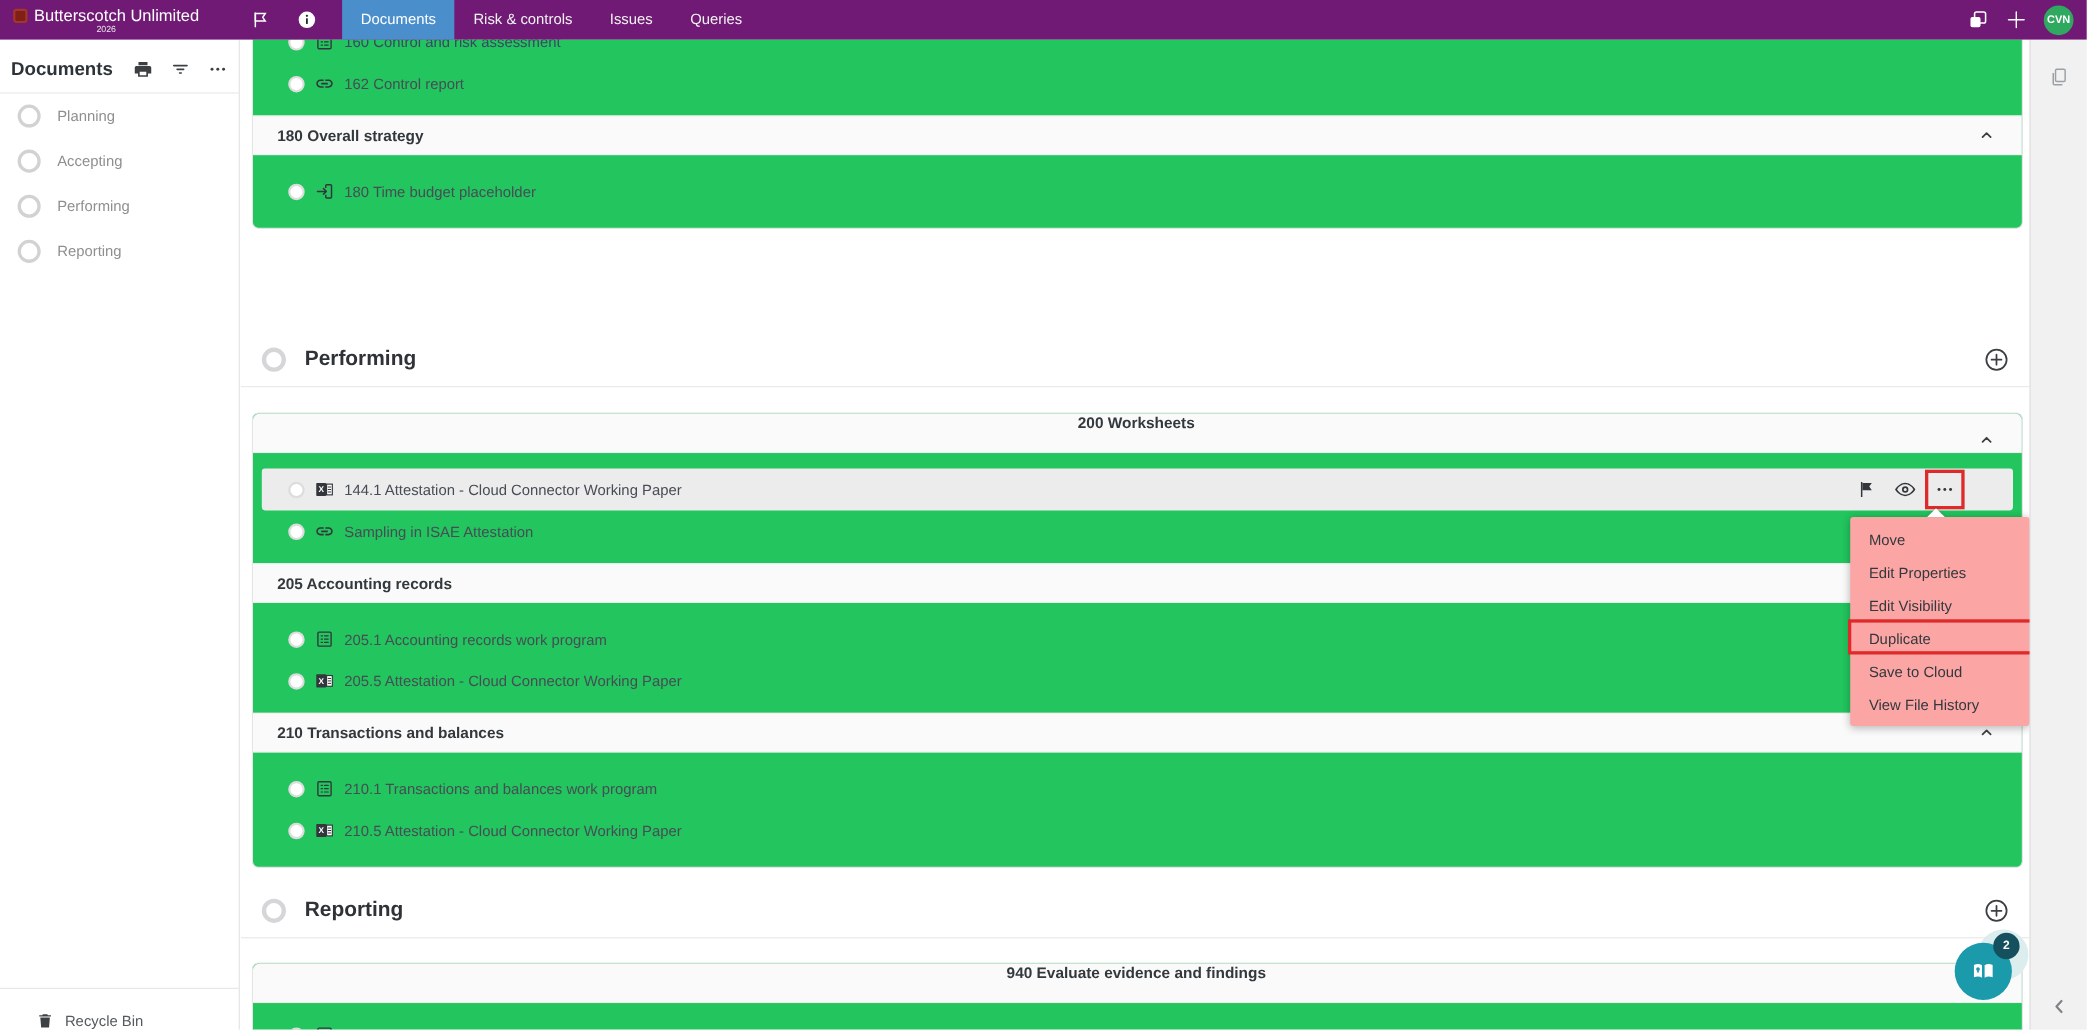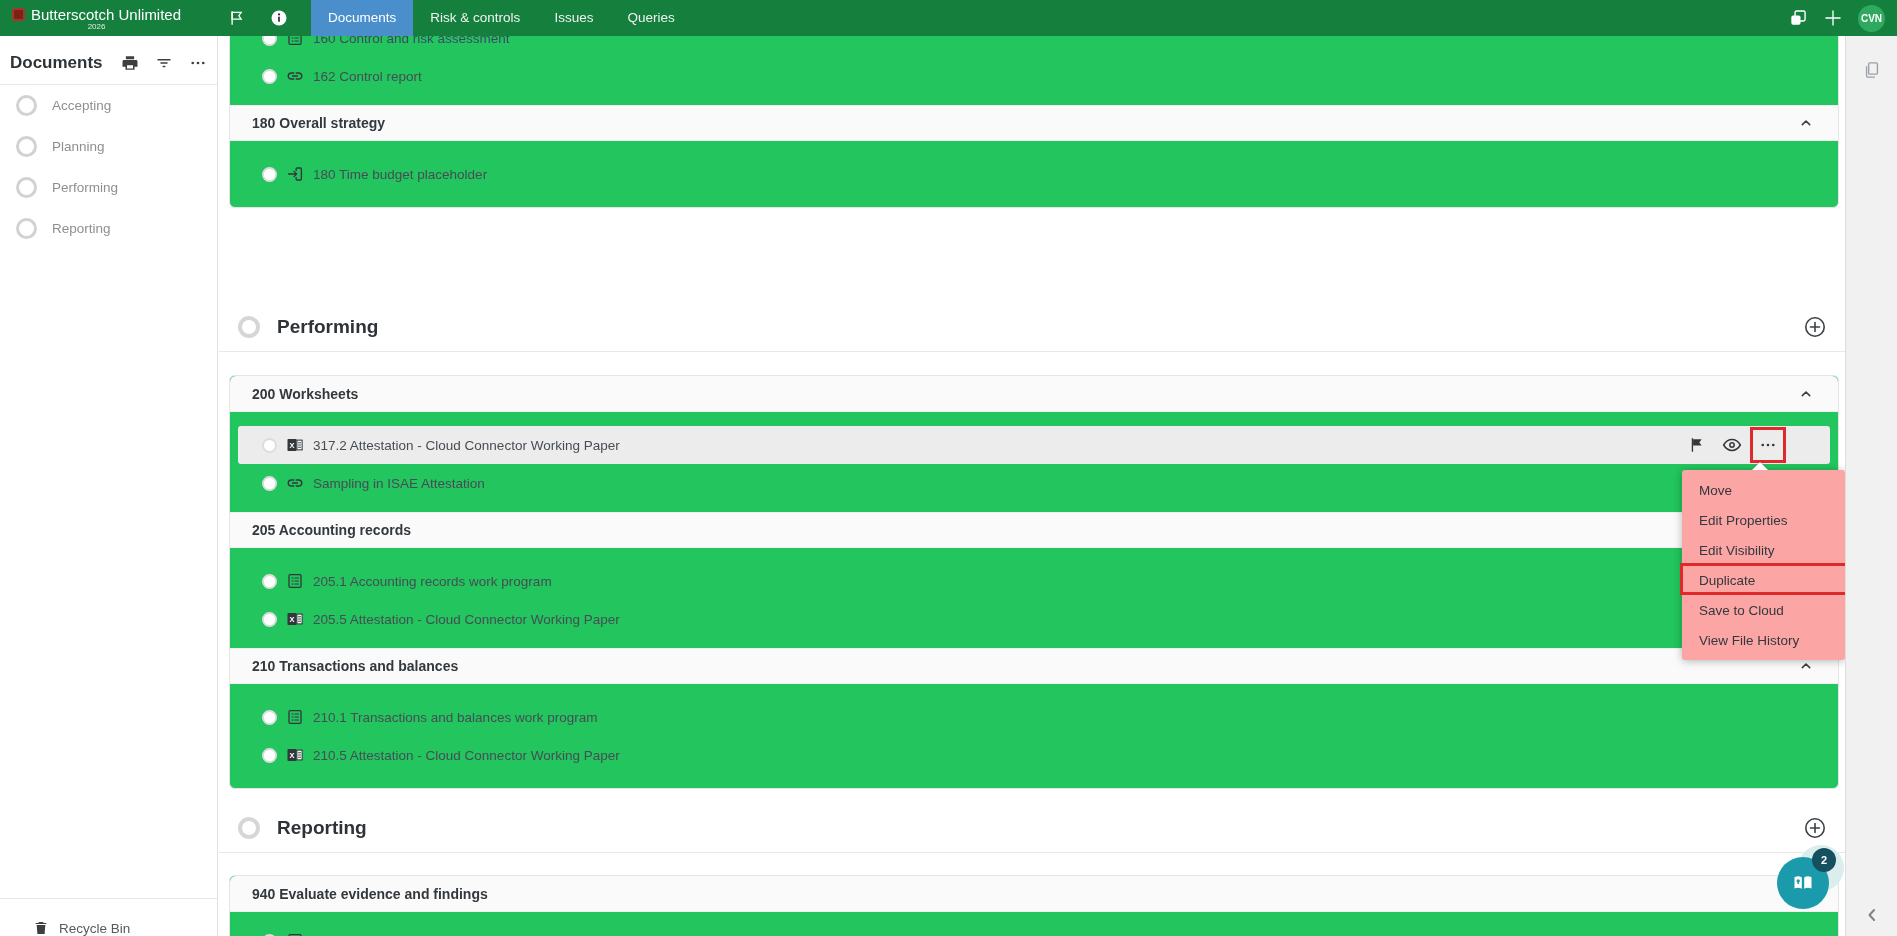--- a/index.html
+++ b/index.html
@@ -1,21 +1,21 @@
 <!DOCTYPE html>
 <html><head>
 <meta charset="utf-8">
 <style>
   * { box-sizing: border-box; margin: 0; padding: 0; }
   html,body { width:1897px; height:936px; overflow:hidden; background:#fff;
     font-family:"Liberation Sans", sans-serif; color:#474d54; }
 
   
   .topnav { position:absolute; left:0; top:0; width:1897px; height:36px;
-    background:#15803d; color:#fff; display:flex; align-items:center; z-index:50; }
+    background:#701a75; color:#fff; display:flex; align-items:center; z-index:50; }
   .brand { display:flex; flex-direction:column; align-items:center; margin-left:12px; }
   .brand-row { display:flex; align-items:center; gap:6px; font-size:15px; }
   .brand-logo { width:13px; height:13px; border-radius:3px; background:#7e2016; border:2px solid #a5352a; }
   .brand-year { font-size:8px; color:#e8e8e8; margin-top:-1px; }
   .nav-icon { width:20px; height:20px; display:flex; align-items:center; justify-content:center; }
   .nav-flag { margin-left:46px; }
   .nav-info { margin-left:22px; }
   .tabs { display:flex; margin-left:22px; height:36px; }
   .tab { padding:0 17px; line-height:36px; font-size:13.5px; color:#f2f2f2; cursor:default; }
   .tab.active { background:#4a8ecb; color:#fff; }
@@ -57,21 +57,21 @@
   .row-icon { width:18px; height:18px; margin:0 9px; color:#33373b; flex:none;
     display:flex; align-items:center; justify-content:center; }
   .row-label { white-space:nowrap; }
   .row-actions { display:flex; align-items:center; margin-left:auto; color:#33373b; }
   .act-eye { margin-left:16px; }
   .ellipsis-box { width:36px; height:36px; margin-left:8px; border:3px solid #de2a2a;
     display:flex; align-items:center; justify-content:center; }
   .group-header { height:36px; margin-top:10px; background:#fafafa; border-top:1px solid #efefef;
     border-bottom:1px solid #efefef; display:flex; align-items:center;
     padding:0 24px 0 22px; font-size:14px; font-weight:bold; color:#33383d; }
-  .card .group-header:first-child { margin-top:0; border-top:none; border-radius:6px 6px 0 0; }
+  .card .group-header:first-child { margin-top:0; border-top:none; border-radius:6px 6px 0 0;flex-direction:column; }
   .group-chev { margin-left:auto; color:#3c4043; }
   .items-block { padding-top:14px; }
   .pad-bottom { padding-bottom:14px; }
   .phase { position:absolute; left:0; right:0; height:49px; display:flex; align-items:center;
     gap:17px; padding-left:19px; border-bottom:1px solid #e8e8e8; background:#fff; }
   .phase-circle { width:22px; height:22px; border:4px solid #d4d6d8; border-radius:50%; flex:none; }
   .phase-label { font-size:19px; font-weight:600; color:#2f3338; }
   .phase-add { margin-left:auto; margin-right:18px; color:#3c4043; }
 
   
@@ -160,25 +160,25 @@
       <svg class="icon18" viewBox="0 0 24 24" fill="currentColor">
           <circle cx="5" cy="12" r="1.8"></circle>
           <circle cx="12" cy="12" r="1.8"></circle>
           <circle cx="19" cy="12" r="1.8"></circle>
         </svg>
     </span>
   </div>
   <div class="sb-items">
     <div class="sb-item">
       <span class="sb-circle"></span>
-      <span class="sb-label">Accepting</span>
+      <span class="sb-label">Planning</span>
     </div>
     <div class="sb-item">
       <span class="sb-circle"></span>
-      <span class="sb-label">Planning</span>
+      <span class="sb-label">Accepting</span>
     </div>
     <div class="sb-item">
       <span class="sb-circle"></span>
       <span class="sb-label">Performing</span>
     </div>
     <div class="sb-item">
       <span class="sb-circle"></span>
       <span class="sb-label">Reporting</span>
     </div>
   </div>
@@ -273,21 +273,21 @@
       <div class="doc-row hl">
         <span class="row-check"></span>
         <span class="row-icon">
           <svg class="icon18" viewBox="0 0 24 24">
               <rect x="2" y="4" width="12" height="16" rx="1" fill="currentColor"></rect>
               <text x="8" y="15.5" font-size="10" font-weight="bold" fill="#fff" text-anchor="middle" font-family="sans-serif">X</text>
               <rect x="14.5" y="5.5" width="7" height="13" fill="#fff" stroke="currentColor" stroke-width="1.4"></rect>
               <path d="M16 9h4M16 12h4M16 15h4" stroke="currentColor" stroke-width="1.2"></path>
             </svg>
         </span>
-        <span class="row-label">317.2 Attestation - Cloud Connector Working Paper</span>
+        <span class="row-label">144.1 Attestation - Cloud Connector Working Paper</span>
         <span class="row-actions">
           <span>
             <svg class="icon18" viewBox="0 0 24 24" fill="currentColor">
                 <path d="M5 3h1.8v18H5z"></path>
                 <path d="M6.8 4.2h11.4l-3.1 4.3 3.1 4.3H6.8z"></path>
               </svg>
           </span>
           <span class="act-eye">
             <svg class="icon20" viewBox="0 0 24 24" fill="none" stroke="currentColor" stroke-width="1.8">
                 <path d="M2 12s3.8-6.5 10-6.5S22 12 22 12s-3.8 6.5-10 6.5S2 12 2 12z"></path>

